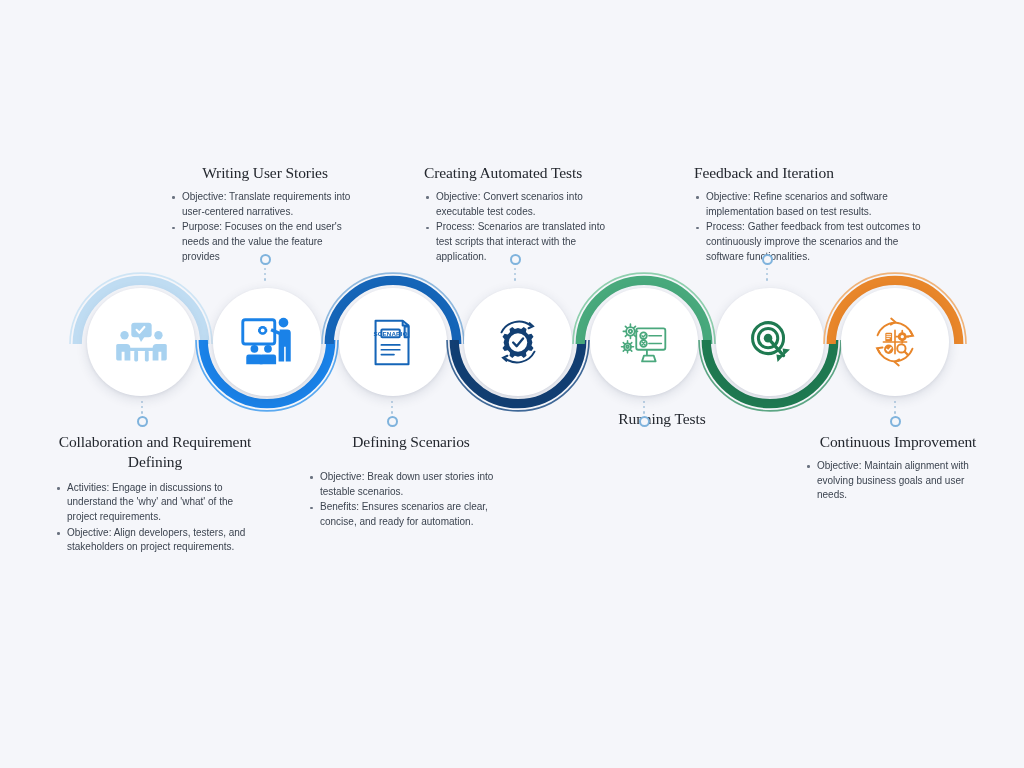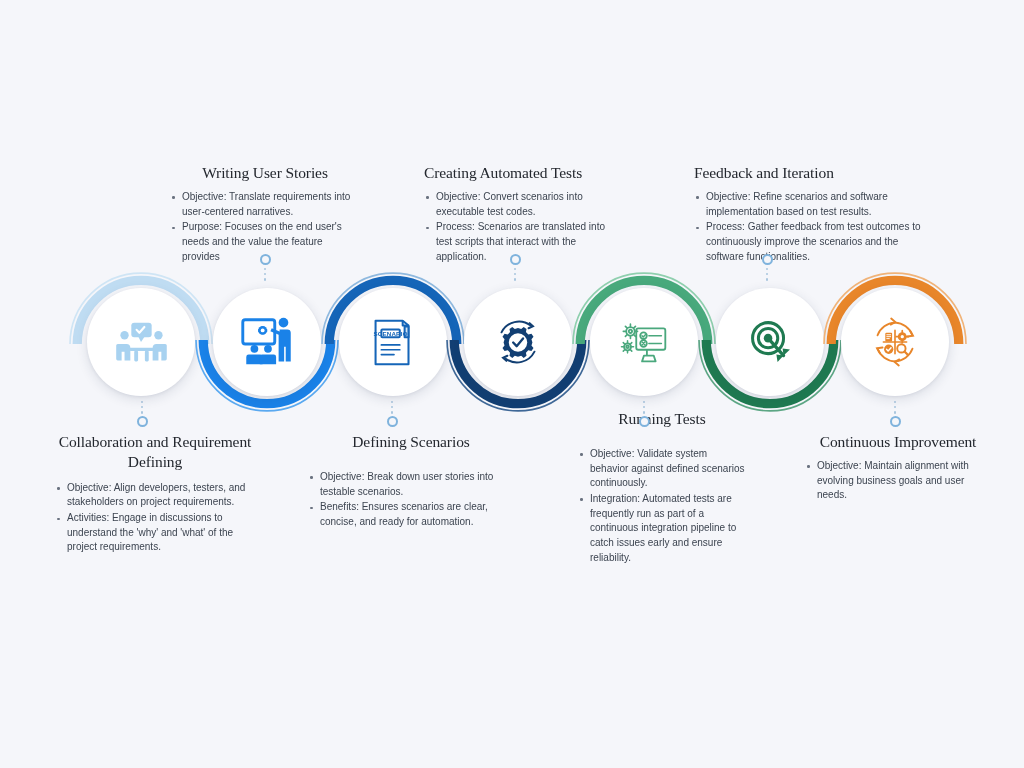--- a/index.html
+++ b/index.html
@@ -93,39 +93,35 @@
     <h3>Feedback and Iteration</h3>
     <ul>
       <li>Objective: Refine scenarios and software implementation based on test results.</li>
       <li>Process: Gather feedback from test outcomes to continuously improve the scenarios and the software functionalities.</li>
     </ul>
   </div>
 
   <div class="block center" style="left:55px; top:432px; width:200px;">
     <h3>Collaboration and Requirement Defining</h3>
     <ul style="text-align:left; margin-top:9px;">
+      <li>Activities: Engage in discussions to understand the 'why' and 'what' of the project requirements.</li>
       <li>Objective: Align developers, testers, and stakeholders on project requirements.</li>
-      <li>Activities: Engage in discussions to understand the 'why' and 'what' of the project requirements.</li>
     </ul>
   </div>
 
   <div class="block center" style="left:308px; top:432px; width:206px;">
     <h3>Defining Scenarios</h3>
     <ul style="text-align:left; margin-top:18px;">
       <li>Objective: Break down user stories into testable scenarios.</li>
       <li>Benefits: Ensures scenarios are clear, concise, and ready for automation.</li>
     </ul>
   </div>
 
   <div class="block center" style="left:578px; top:409px; width:168px;">
     <h3>Running Tests</h3>
-    <ul style="text-align:left; margin-top:18px;">
-      <li>Objective: Validate system behavior against defined scenarios continuously.</li>
-      <li>Integration: Automated tests are frequently run as part of a continuous integration pipeline to catch issues early and ensure reliability.</li>
-    </ul>
   </div>
 
   <div class="block center" style="left:805px; top:432px; width:186px;">
     <h3>Continuous Improvement</h3>
     <ul style="text-align:left; ">
       <li>Objective: Maintain alignment with evolving business goals and user needs.</li>
     </ul>
   </div>
 
   <div class="stem up" style="left:135px; top:398px;">

